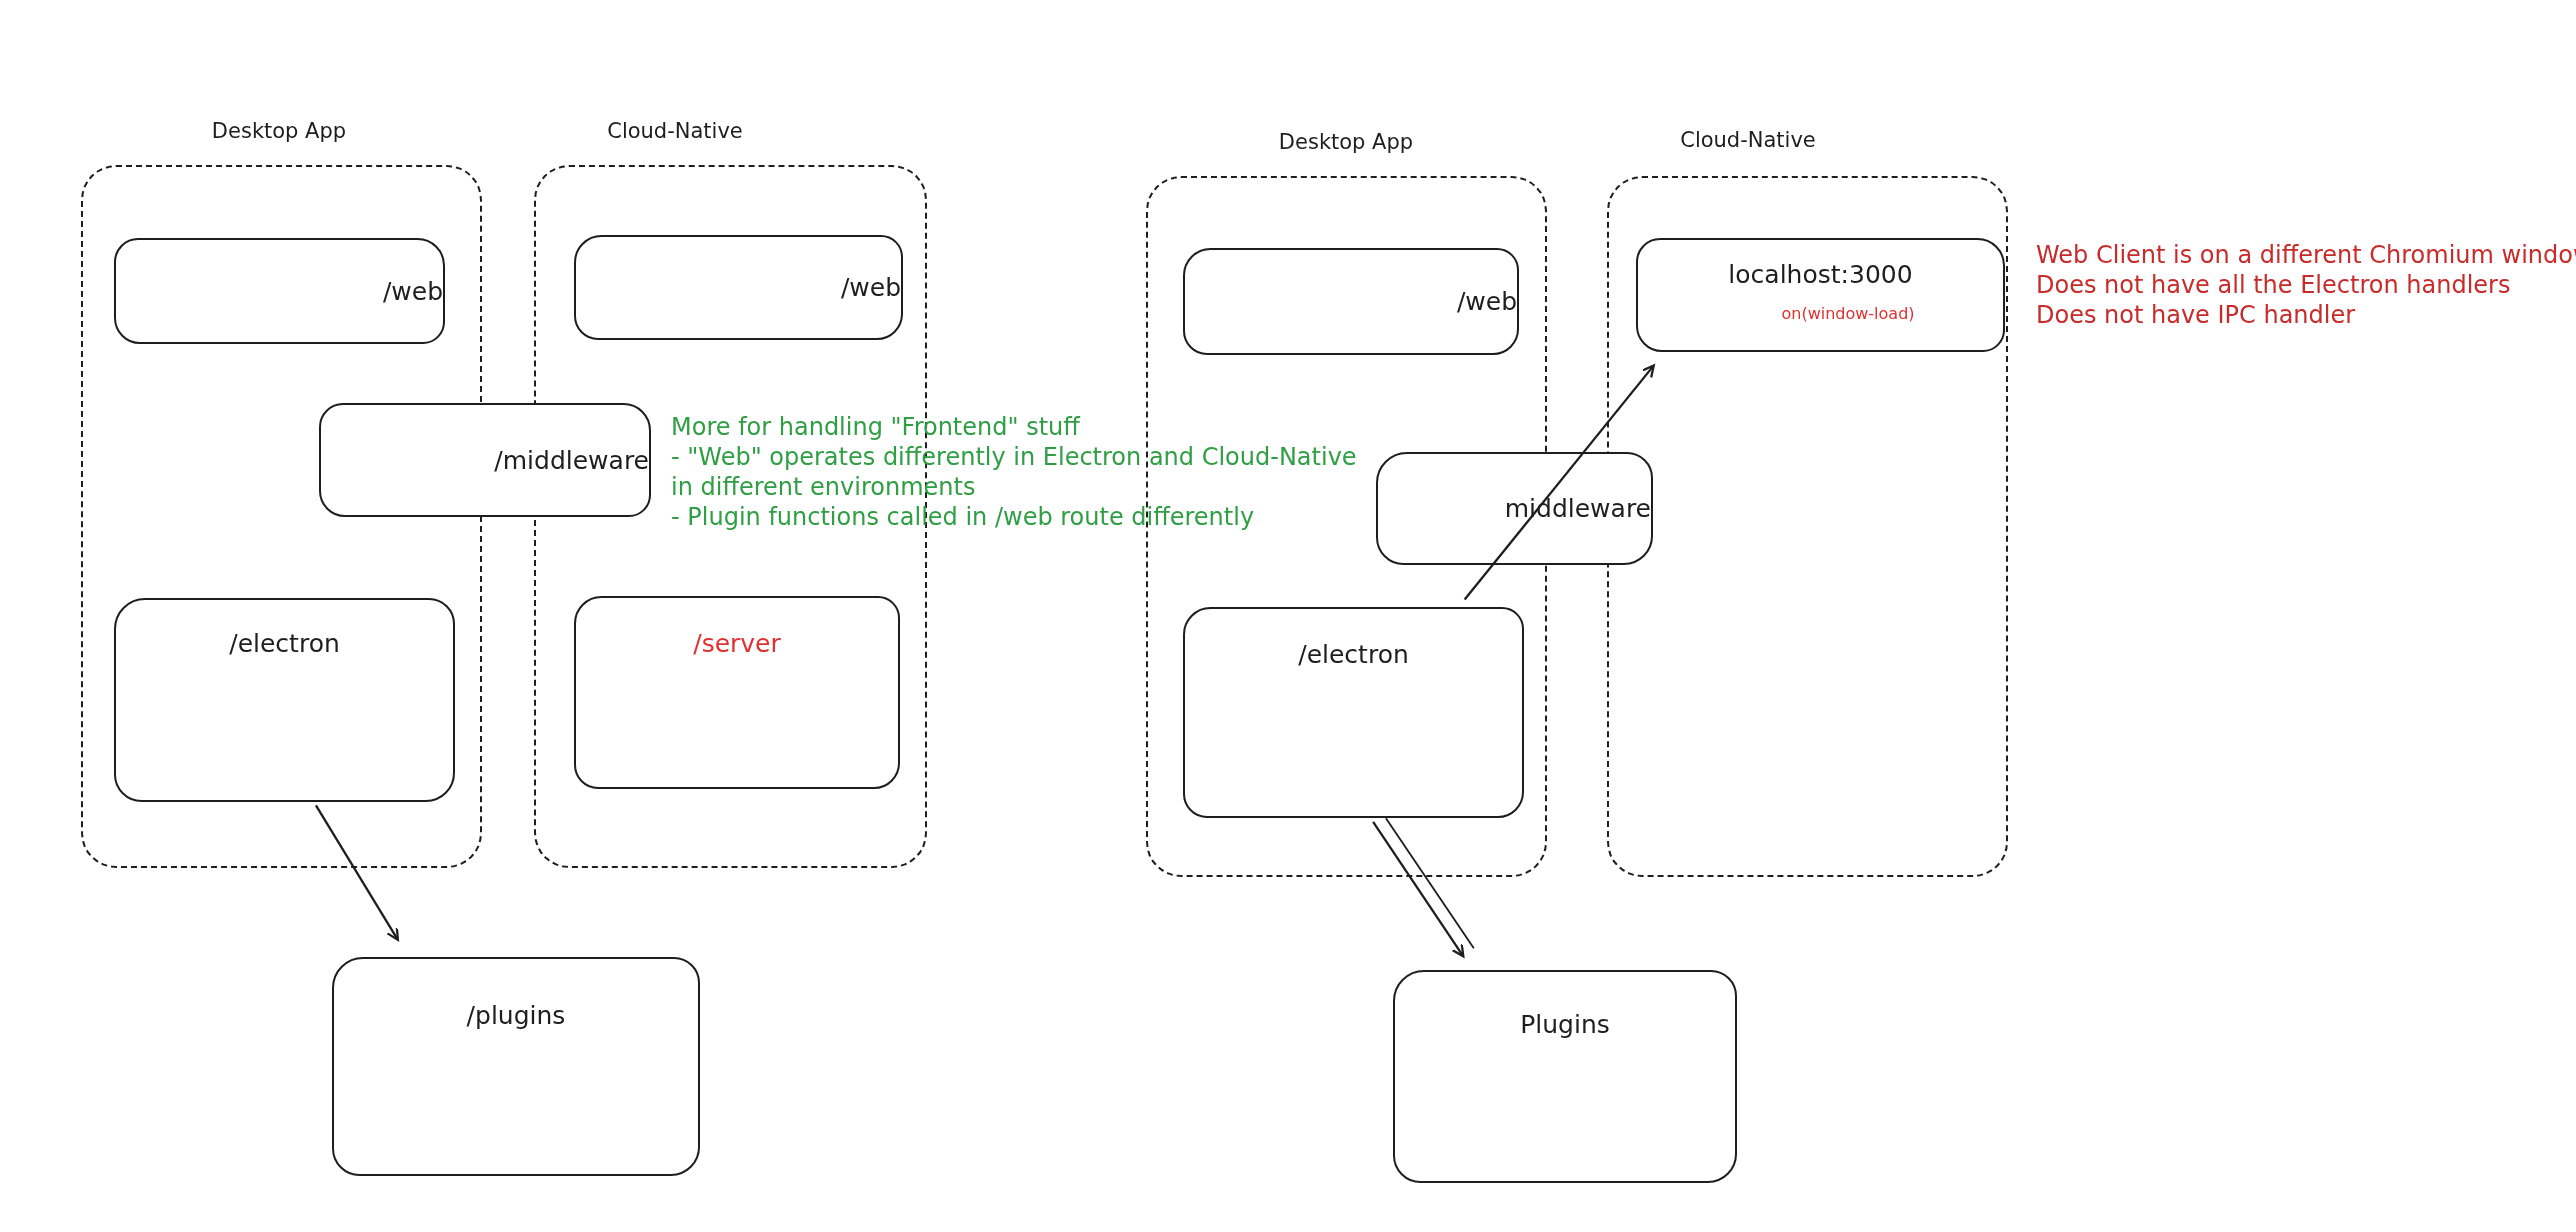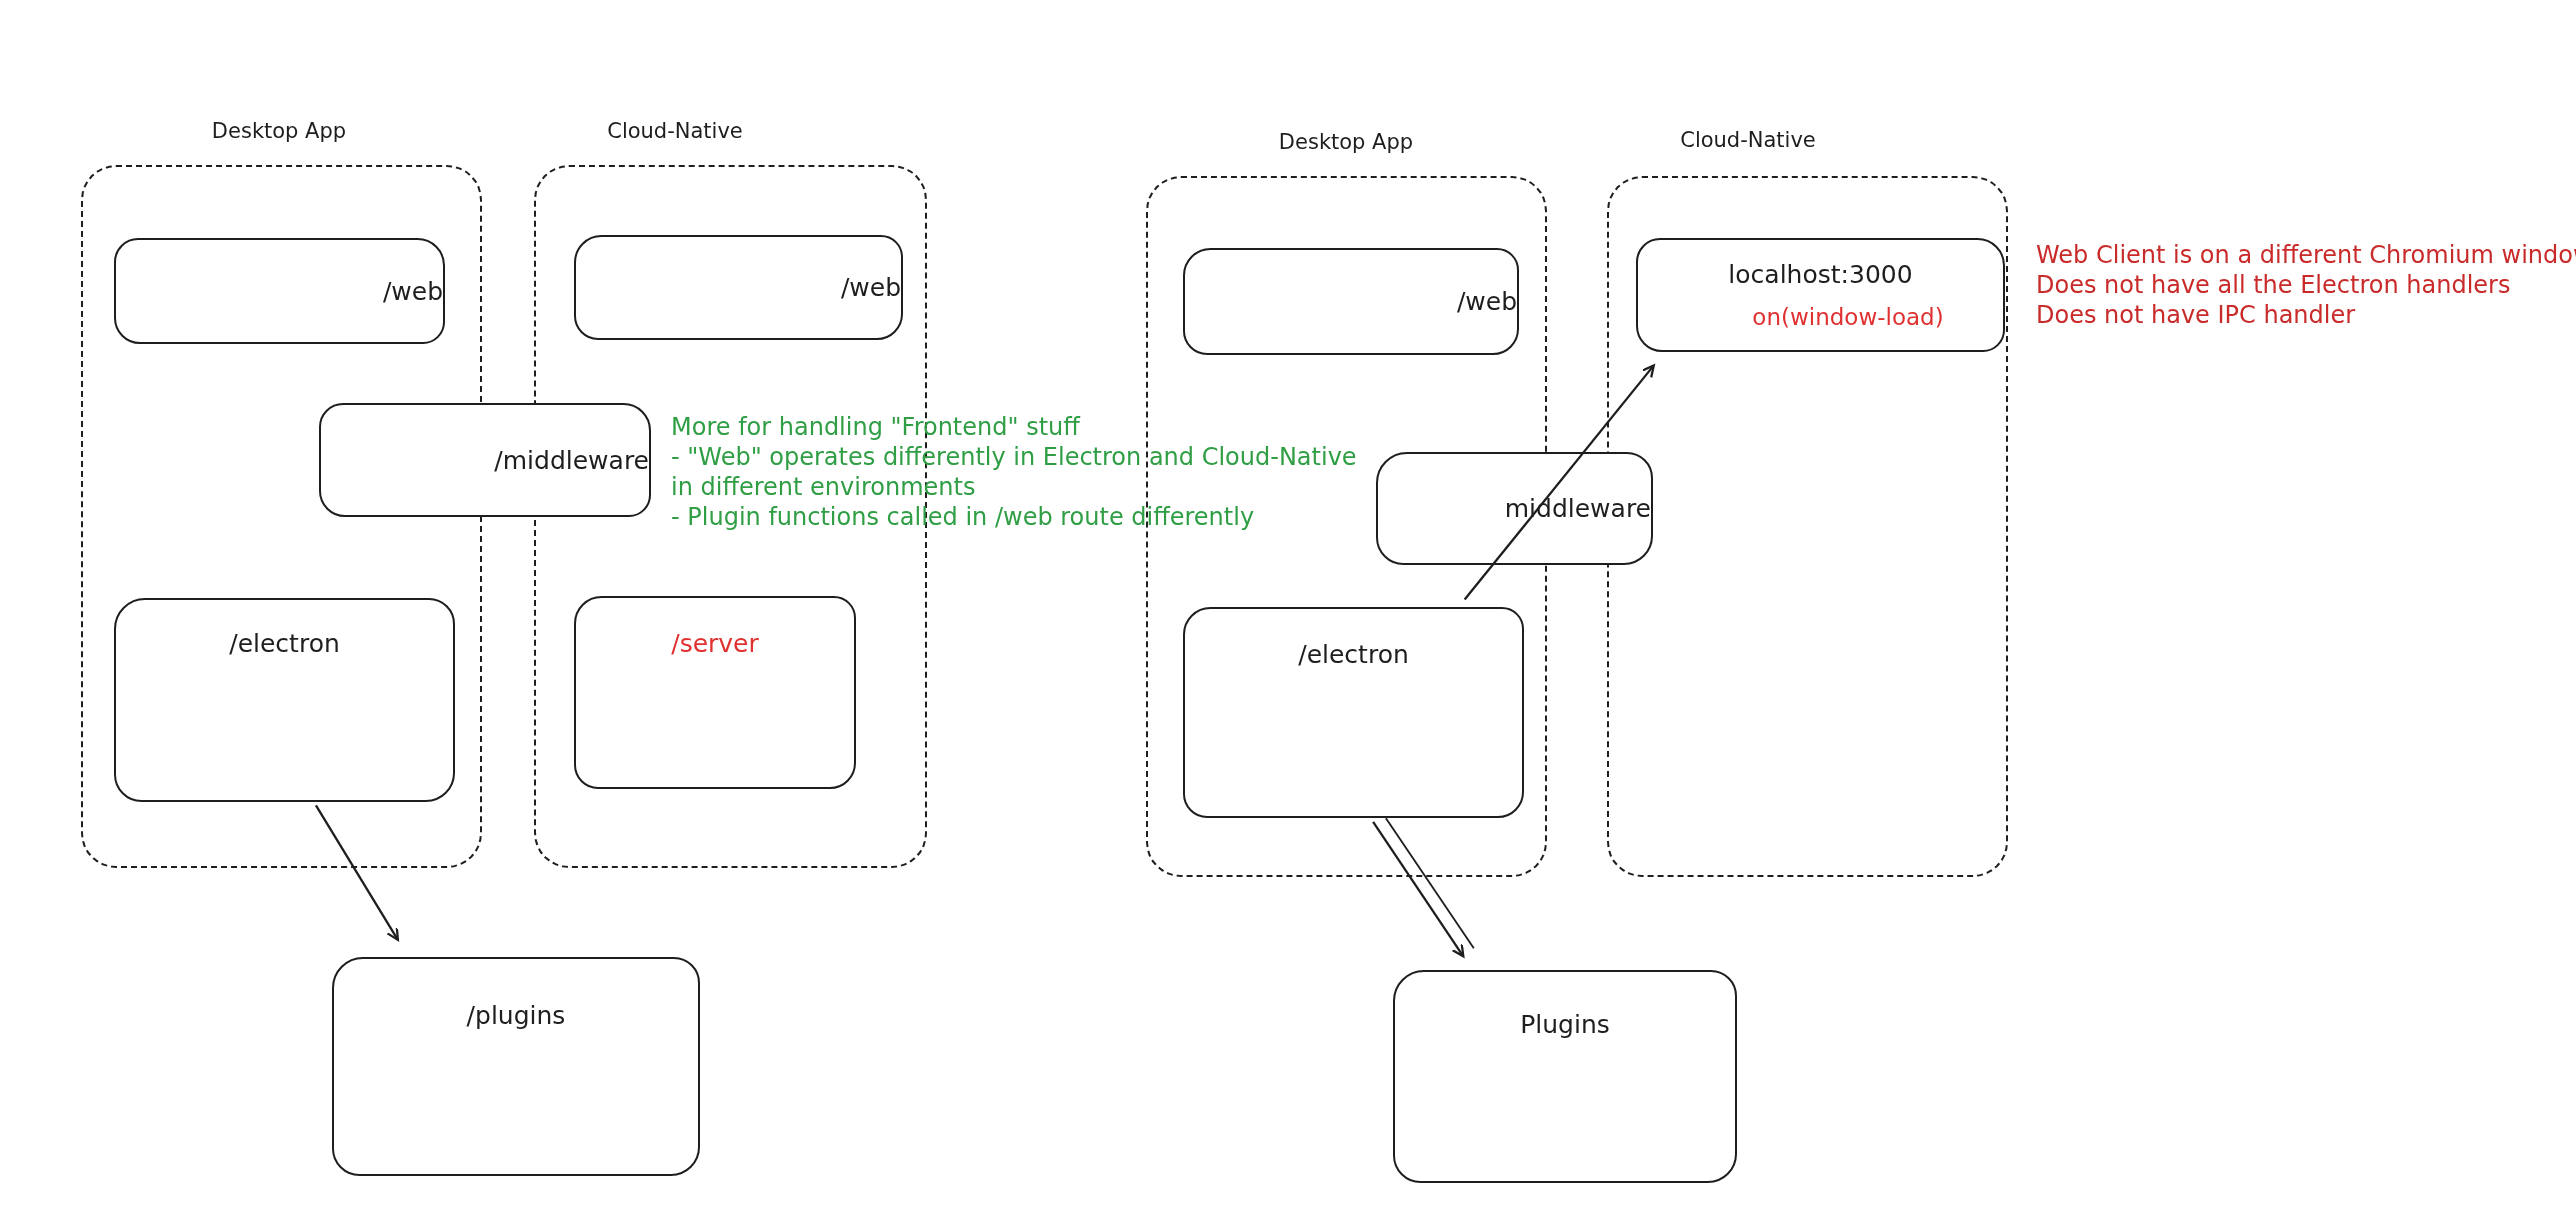--- a/index.html
+++ b/index.html
@@ -63,21 +63,21 @@
     position: absolute;
     left: 0;
     top: 0;
     width: 2576px;
     height: 1232px;
     z-index: 5;
     pointer-events: none;
   }
   .sub-label {
     margin-top: 14.6px;
-    font-size: 23px;
+    font-size: 16px;
   }
 </style>
 </head>
 <body>
 
 <div class="canvas">
 
   <div class="container-label" style="left:279px; top:119px;">Desktop App</div>
   <div class="container-label" style="left:675px; top:119px;">Cloud-Native</div>
 
@@ -93,21 +93,21 @@
   </div>
 
   <div class="box center r1" style="left:319px; top:403px; width:332px; height:114px;">
     <span>/middleware</span>
   </div>
 
   <div class="box top r3" style="left:114px; top:598px; width:341px; height:204px; padding-top:29px;">
     <span>/electron</span>
   </div>
 
-  <div class="box top r2" style="left:574px; top:596px; width:282px; height:193px; padding-top:31px;">
+  <div class="box top r2" style="left:574px; top:596px; width:326px; height:193px; padding-top:31px;">
     <span class="red-text">/server</span>
   </div>
 
   <div class="box top r3" style="left:332px; top:957px; width:368px; height:219px; padding-top:42px;">
     <span>/plugins</span>
   </div>
 
   <div class="note note-green" style="left:671px; top:412px;">
     <div>More for handling "Frontend" stuff</div>
     <div>- "Web" operates differently in Electron and Cloud-Native</div>

